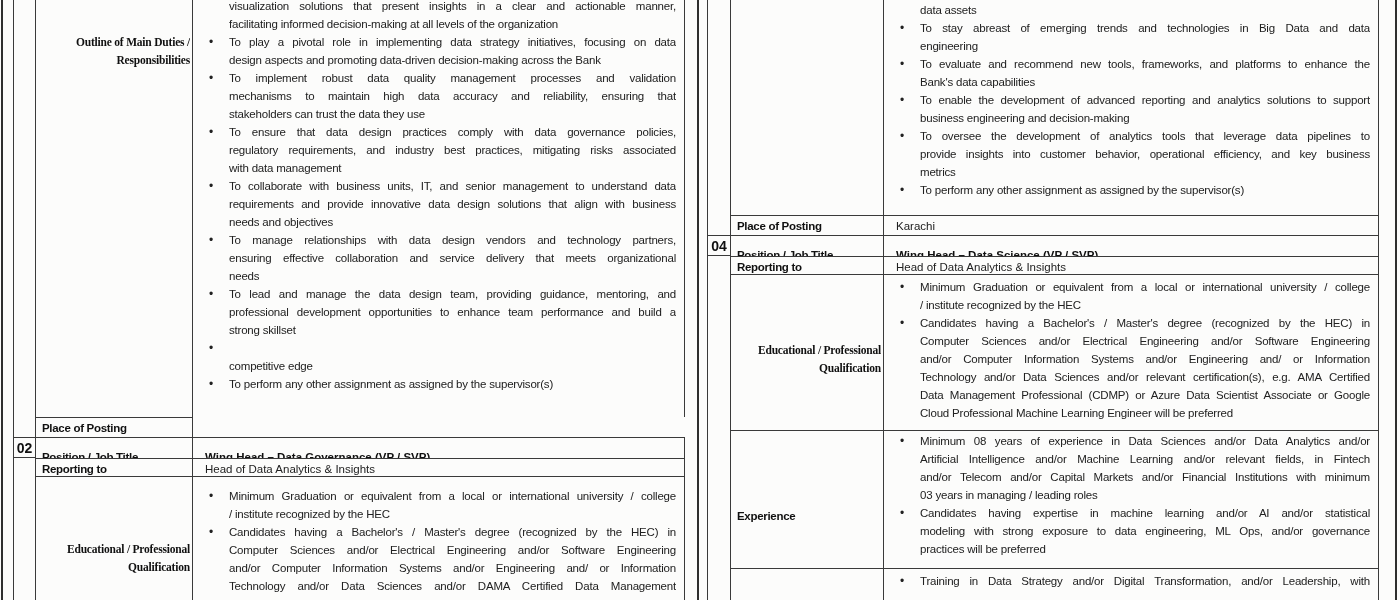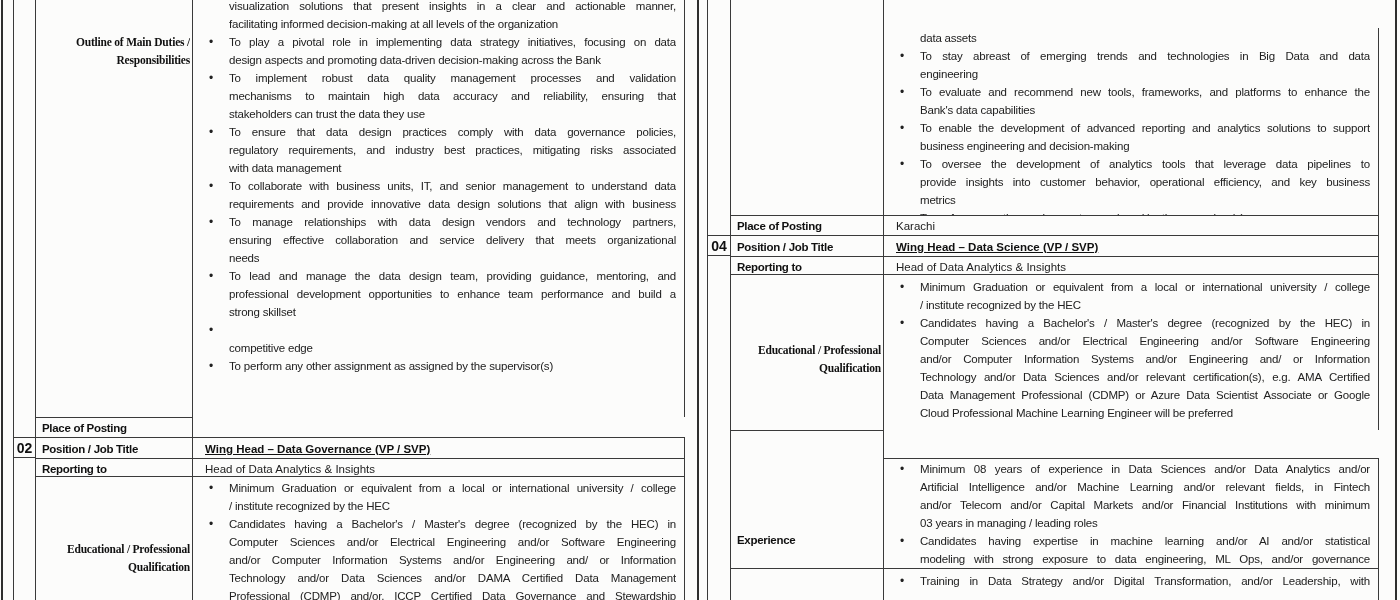--- a/index.html
+++ b/index.html
@@ -26,22 +26,22 @@
   .lab{font-weight:700;color:var(--bold);padding:1px 2px 0 6px;letter-spacing:-0.3px;line-height:18px;}
   .con{padding:1px 8px 0 12px;line-height:18px;}
   .bold{font-weight:700;color:var(--bold);text-decoration:underline;}
   
   .tl{position:relative;height:18px;line-height:18px;padding-left:24px;
       white-space:nowrap;overflow:hidden;text-align:left;letter-spacing:-0.2px;}
   .tl.j{text-align:justify;text-align-last:justify;}
   .tl .dot{position:absolute;left:4px;top:0;font-size:12px;letter-spacing:0;}
   .plain .tl{padding-left:0;white-space:nowrap;text-align:right;text-align-last:auto;font-family:Liberation Serif, serif;}
   
-  .pt0{padding-top:0;} .pt2{padding-top:2px;} .pt3{padding-top:3px;} .pt4{margin-top:28px;}
-  .pt36{padding-top:36px;} .pt63{padding-top:63px;} .pt66{padding-top:66px;} .pt68{padding-top:100px;}
+  .pt0{padding-top:0;} .pt2{padding-top:10px;} .pt3{padding-top:3px;} .pt4{}
+  .pt36{padding-top:36px;} .pt63{padding-top:63px;} .pt66{padding-top:66px;} .pt68{padding-top:76px;}
 </style>
 </head>
 <body>
 
 <div class="page">
 
   <div class="vrule" style="left:1px"></div>
   <div class="vrule" style="left:697px"></div>
   <div class="vrule" style="left:1395px"></div>
 
@@ -61,20 +61,21 @@
         <div class="tl j"><span class="dot">•</span><span>To play a pivotal role in implementing data strategy initiatives, focusing on data</span></div>
         <div class="tl"><span>design aspects and promoting data-driven decision-making across the Bank</span></div>
         <div class="tl j"><span class="dot">•</span><span>To implement robust data quality management processes and validation</span></div>
         <div class="tl j"><span>mechanisms to maintain high data accuracy and reliability, ensuring that</span></div>
         <div class="tl"><span>stakeholders can trust the data they use</span></div>
         <div class="tl j"><span class="dot">•</span><span>To ensure that data design practices comply with data governance policies,</span></div>
         <div class="tl j"><span>regulatory requirements, and industry best practices, mitigating risks associated</span></div>
         <div class="tl"><span>with data management</span></div>
         <div class="tl j"><span class="dot">•</span><span>To collaborate with business units, IT, and senior management to understand data</span></div>
         <div class="tl j"><span>requirements and provide innovative data design solutions that align with business</span></div>
+        <div class="tl"><span>needs and objectives</span></div>
         <div class="tl j"><span class="dot">•</span><span>To manage relationships with data design vendors and technology partners,</span></div>
         <div class="tl j"><span>ensuring effective collaboration and service delivery that meets organizational</span></div>
         <div class="tl"><span>needs</span></div>
         <div class="tl j"><span class="dot">•</span><span>To lead and manage the data design team, providing guidance, mentoring, and</span></div>
         <div class="tl j"><span>professional development opportunities to enhance team performance and build a</span></div>
         <div class="tl"><span>strong skillset</span></div>
         <div class="tl j"><span class="dot">•</span></div>
         <div class="tl"><span>competitive edge</span></div>
         <div class="tl"><span class="dot">•</span><span>To perform any other assignment as assigned by the supervisor(s)</span></div>
       </div>

